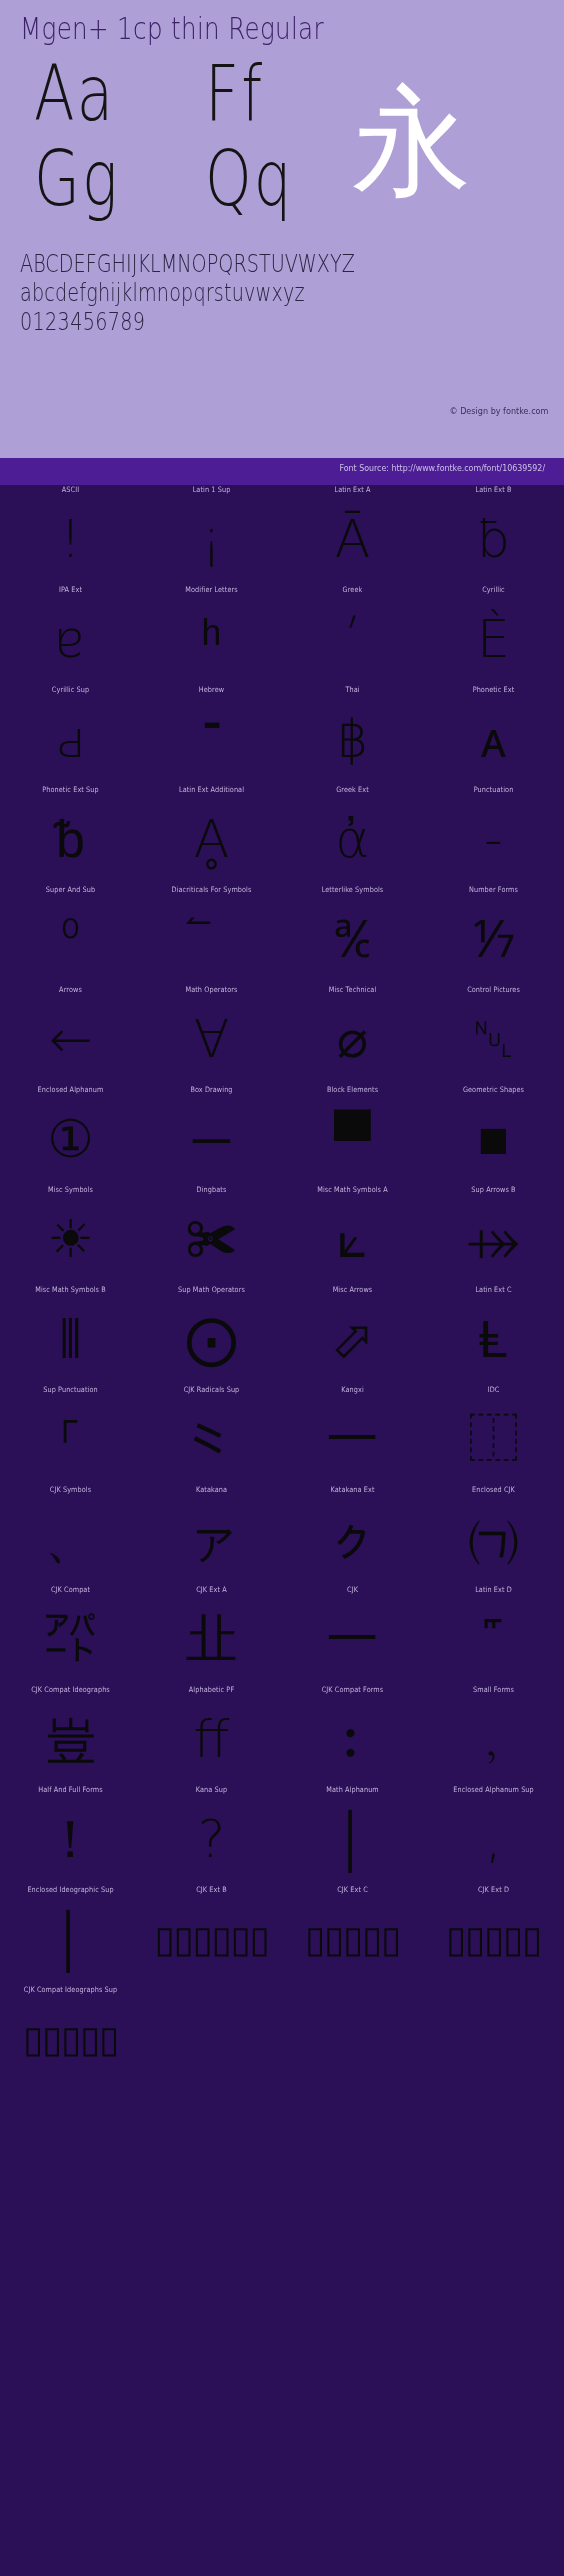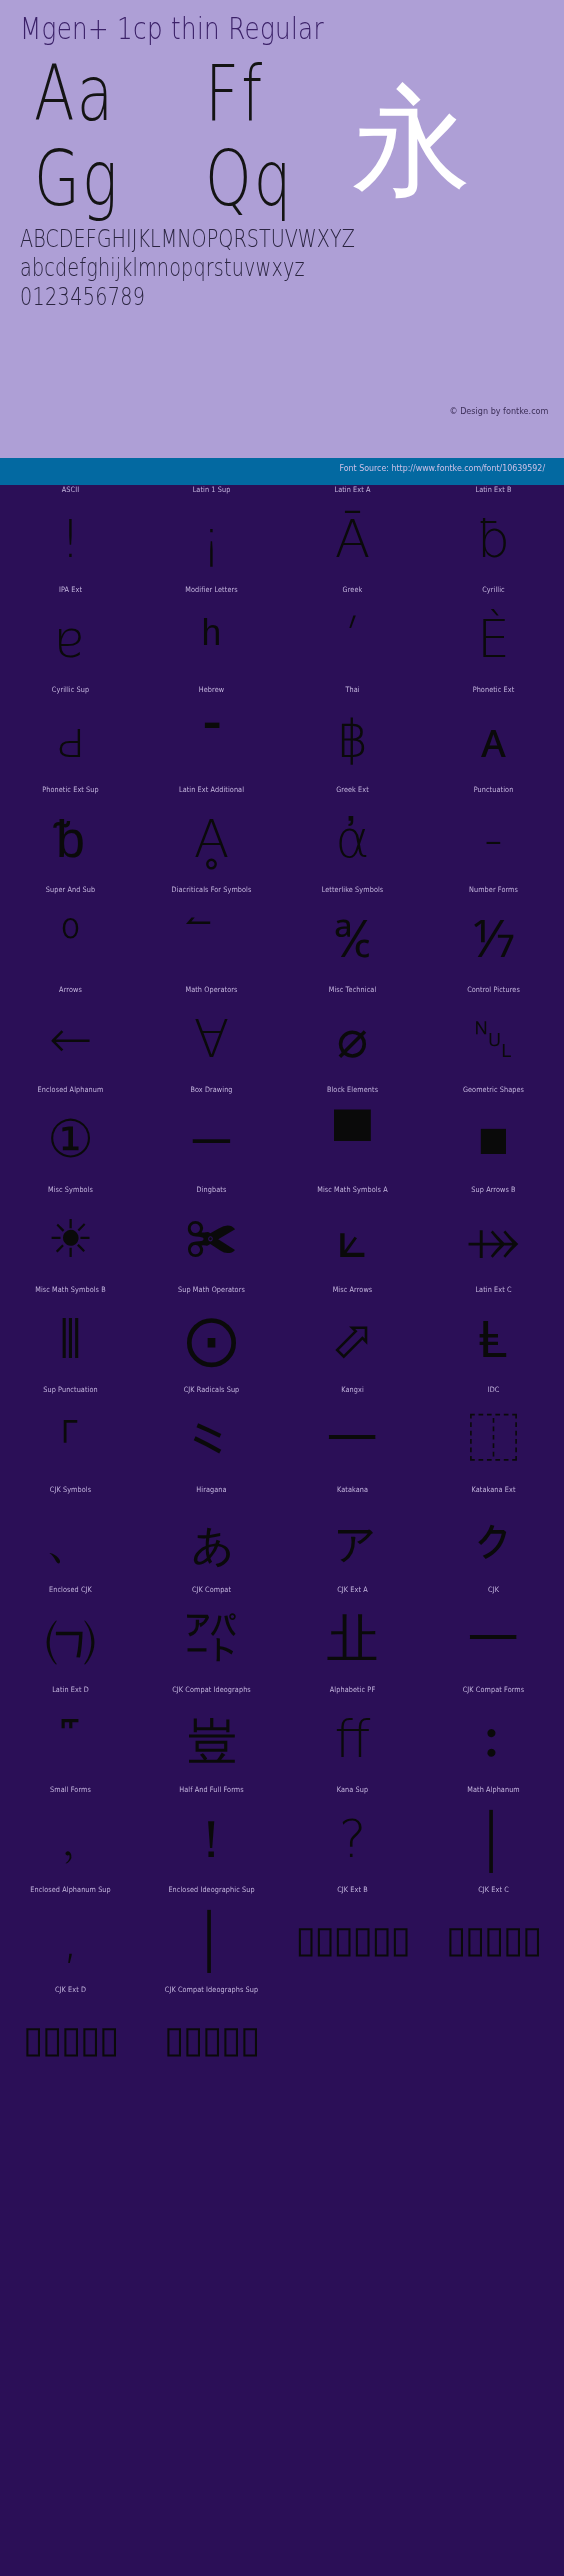--- a/index.html
+++ b/index.html
@@ -77,21 +77,21 @@
     color: #ffffff;
     font-weight: 300;
     font-family: "DejaVu Sans", sans-serif;
     white-space: nowrap;
   }
 
   
   .glyph-lines {
     position: absolute;
     left: 20px;
-    top: 225px;
+    top: 250px;
     width: 537px;
   }
   .gline {
     color: #2a2440;
     font-family: "DejaVu Sans", sans-serif;
     font-weight: 300;
     font-size: 24px;
     line-height: 29px;
     white-space: nowrap;
     transform: scaleX(0.80);
@@ -113,21 +113,21 @@
     white-space: nowrap;
   }
 
   
   .source-bar {
     position: absolute;
     left: 0;
     top: 458px;
     width: 565px;
     height: 27px;
-    background: #0369a1;
+    background: #4c1d95;
   }
   .source-text {
     position: absolute;
     right: 20px;
     top: 4.2px;
     font-size: 9.2px;
     color: #cfc2e8;
     font-family: "DejaVu Sans", sans-serif;
     transform: scaleX(0.86);
     transform-origin: right top;
@@ -374,24 +374,20 @@
       </div>
       <div class="block">
         <div class="block-label">IDC</div>
         <div class="block-glyph">⿰</div>
       </div>
       <div class="block">
         <div class="block-label">CJK Symbols</div>
         <div class="block-glyph">、</div>
       </div>
       <div class="block">
-        <div class="block-label">Hiragana</div>
-        <div class="block-glyph">ぁ</div>
-      </div>
-      <div class="block">
         <div class="block-label">Katakana</div>
         <div class="block-glyph">ァ</div>
       </div>
       <div class="block">
         <div class="block-label">Katakana Ext</div>
         <div class="block-glyph">ㇰ</div>
       </div>
       <div class="block">
         <div class="block-label">Enclosed CJK</div>
         <div class="block-glyph">㈀</div>

